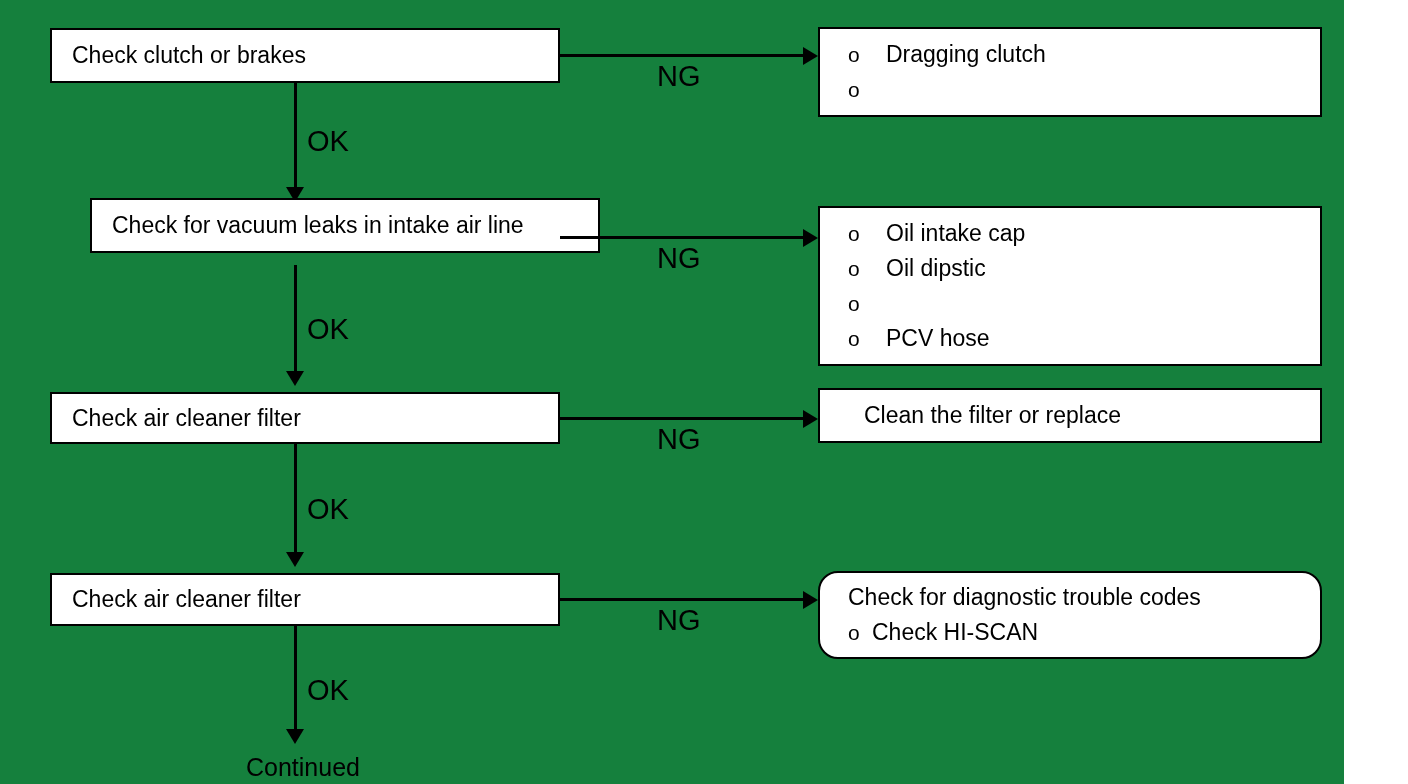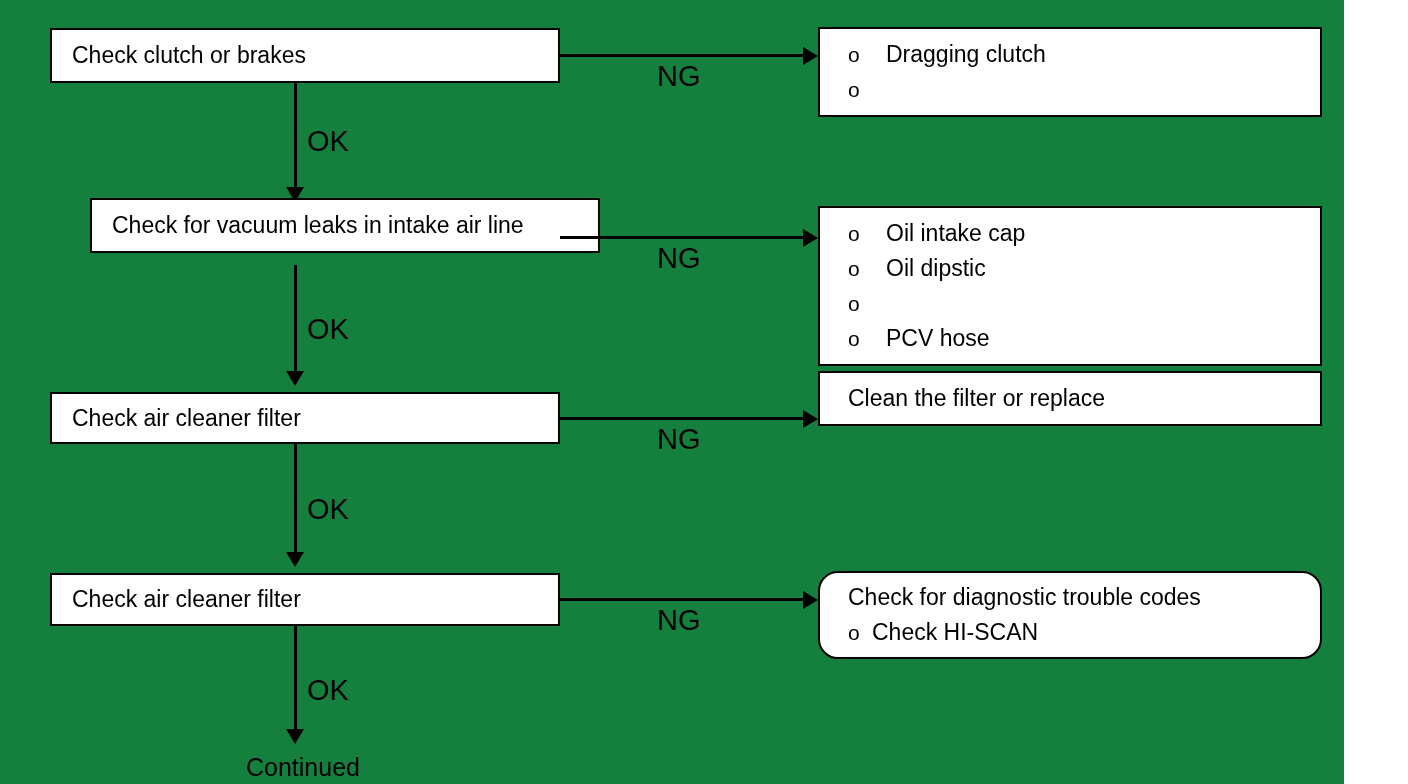--- a/index.html
+++ b/index.html
@@ -158,21 +158,21 @@
   <div class="edge-label" style="left:307px; top:318px;">OK</div>
 
   <div class="node" style="left:50px; top:392px; width:510px; height:52px;">
     <div class="line">Check air cleaner filter</div>
   </div>
 
   <div class="hline" style="left:560px; top:417px; width:245px;"></div>
   <div class="arrow-right" style="left:803px; top:410px;"></div>
   <div class="edge-label" style="left:657px; top:428px;">NG</div>
 
-  <div class="node" style="left:818px; top:371px; width:504px; height:55px;">
+  <div class="node" style="left:818px; top:388px; width:504px; height:55px;padding-left:16px;">
     <div class="line" style="padding-left:28px;">Clean the filter or replace</div>
   </div>
 
   <div class="vline" style="left:294px; top:444px; height:110px;"></div>
   <div class="arrow-down" style="left:286px; top:552px;"></div>
   <div class="edge-label" style="left:307px; top:498px;">OK</div>
 
   <div class="node" style="left:50px; top:573px; width:510px; height:53px;">
     <div class="line">Check air cleaner filter</div>
   </div>

